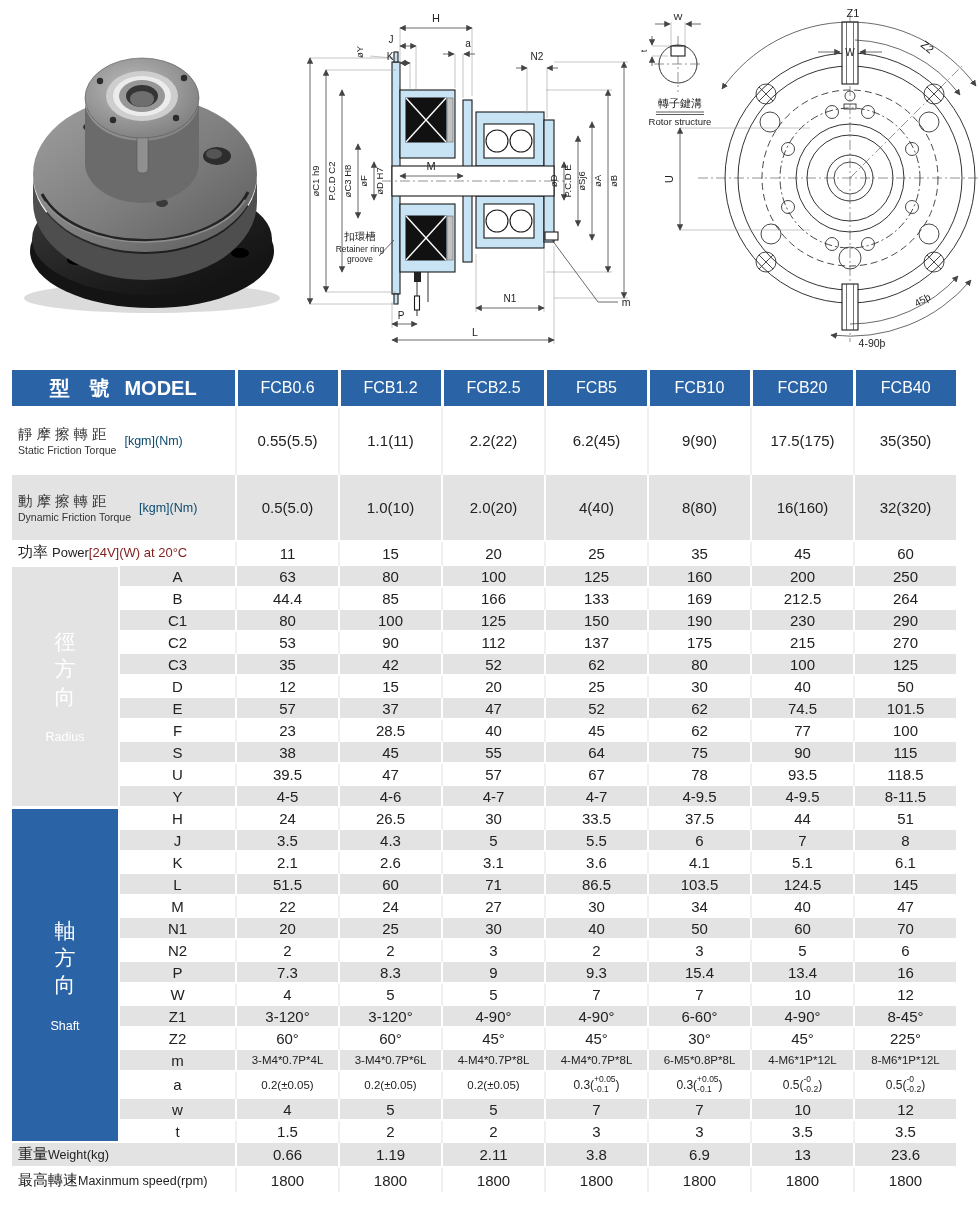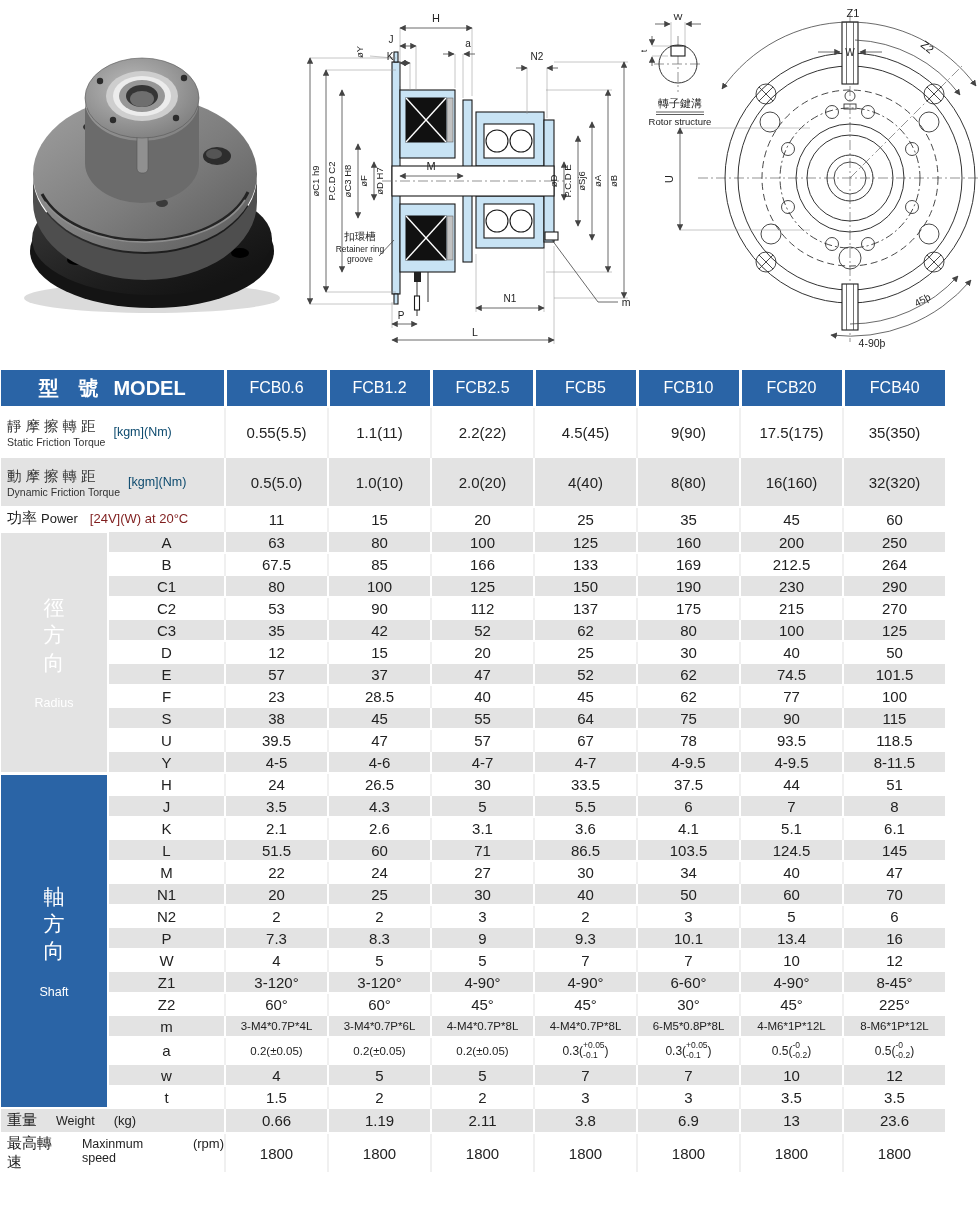--- a/index.html
+++ b/index.html
@@ -14,50 +14,50 @@
   svg.front{width:340px}
   .figures text{text-anchor:middle;fill:#222;font-family:"Liberation Sans",sans-serif}
   .dim{stroke:#444;stroke-width:.8;fill:none}
   .ext{stroke:#999;stroke-width:.55;fill:none}
   .cl{stroke:#666;stroke-width:.7;fill:none;stroke-dasharray:10 3 2 3}
   .blue{fill:var(--dblue);stroke:#1a1a1a;stroke-width:1.1}
   .wht{fill:#fff;stroke:#1a1a1a;stroke-width:1.1}
   .oln{fill:none;stroke:#333;stroke-width:1}
   .hole{fill:none;stroke:#333;stroke-width:.9}
 
-  table.spec{position:absolute;top:368px;left:1px;width:944px;border-collapse:collapse;table-layout:fixed}
+  table.spec{position:absolute;top:368px;left:12px;width:944px;border-collapse:collapse;table-layout:fixed}
   .spec th,.spec td{border-top:2px solid #fff;padding:0;vertical-align:middle}
   thead tr{height:38px}
   th.mh{background:var(--blue);color:#fff;text-align:center;font-size:20px;font-weight:bold}
   .mh-zh{letter-spacing:7px;margin-right:8px}
   th.mcol{background:var(--blue);color:#fff;font-size:16px;font-weight:normal;text-align:center;border-left:3px solid #fff}
   tr.g td{background:var(--stripe)}
   td.val{text-align:center;font-size:15px;color:#222;border-left:2px solid #fff;overflow:hidden;white-space:nowrap}
   tr:not(.g) td.val{border-left:2px solid #f0f0f0}
   td.val.sm{font-size:11.5px}
-  tr.tq{height:50px}
+  tr.tq{height:67px}
   tr.pw{height:24px}
   tr.dim{height:22px}
   tr.ra{height:27px}
   tr.ft{height:25px}
   .plab-box{display:flex;align-items:center;padding-left:6px;gap:8px}
   .plab-zh{font-size:14.5px;letter-spacing:4px;color:#333;white-space:nowrap}
   .plab-en{font-size:10.5px;color:#333;white-space:nowrap}
   .plab-unit{font-size:12.5px;color:#0c4a6e;white-space:nowrap}
-  .pw-box{display:flex;align-items:center;padding-left:6px;gap:12px}
+  .pw-box{display:flex;align-items:center;padding-left:6px;}
   .pw-zh{font-size:15px;color:#222}
   .pw-en{font-size:13px;color:#222}
   .pw-unit{font-size:13px;color:#7f1d1d}
   td.sbar{background:var(--blue);border-top:3px solid #fff;border-right:2px solid #fff}
   .sbar-box{display:flex;flex-direction:column;align-items:center;justify-content:center;color:#fff}
   .sbar-zh{font-size:21px;line-height:1.3}
   .sbar-en{font-size:12.5px;margin-top:20px}
   td.dlab{text-align:center;font-size:15px;color:#222;border-left:2px solid #fff}
   tr:not(.g) td.dlab{border-left:2px solid #f0f0f0}
-  .flab-box{display:flex;align-items:baseline;gap:19px;padding-left:6px}
+  .flab-box{display:flex;align-items:baseline;gap:0;padding-left:6px}
   .flab-zh{font-size:15px;color:#222}
   .flab-en{font-size:12.5px;color:#222}
   .flab-unit{font-size:13px;color:#222}
   .tol{display:inline-flex;align-items:center;font-size:12px;white-space:nowrap}
   .stack{display:inline-flex;flex-direction:column;font-size:8.5px;line-height:1.1;text-align:left}
 </style>
 </head>
 <body>
 
 <div class="page">
@@ -364,21 +364,21 @@
               <div>
                 <div class="plab-zh">靜摩擦轉距</div>
                 <div class="plab-en">Static Friction Torque</div>
               </div>
               <div class="plab-unit">[kgm](Nm)</div>
             </div>
           </td>
           <td class="val">0.55(5.5)</td>
           <td class="val">1.1(11)</td>
           <td class="val">2.2(22)</td>
-          <td class="val">4.5(45)</td>
+          <td class="val">6.2(45)</td>
           <td class="val">9(90)</td>
           <td class="val">17.5(175)</td>
           <td class="val">35(350)</td>
         </tr>
         <tr class="tq g">
           <td class="plab" colspan="2">
             <div class="plab-box">
               <div>
                 <div class="plab-zh">動摩擦轉距</div>
                 <div class="plab-en">Dynamic Friction Torque</div>
@@ -422,21 +422,21 @@
           <td class="val">63</td>
           <td class="val">80</td>
           <td class="val">100</td>
           <td class="val">125</td>
           <td class="val">160</td>
           <td class="val">200</td>
           <td class="val">250</td>
         </tr>
         <tr class="dim">
           <td class="dlab">B</td>
-          <td class="val">67.5</td>
+          <td class="val">44.4</td>
           <td class="val">85</td>
           <td class="val">166</td>
           <td class="val">133</td>
           <td class="val">169</td>
           <td class="val">212.5</td>
           <td class="val">264</td>
         </tr>
         <tr class="dim g">
           <td class="dlab">C1</td>
           <td class="val">80</td>
@@ -604,21 +604,21 @@
           <td class="val">3</td>
           <td class="val">5</td>
           <td class="val">6</td>
         </tr>
         <tr class="dim g">
           <td class="dlab">P</td>
           <td class="val">7.3</td>
           <td class="val">8.3</td>
           <td class="val">9</td>
           <td class="val">9.3</td>
-          <td class="val">10.1</td>
+          <td class="val">15.4</td>
           <td class="val">13.4</td>
           <td class="val">16</td>
         </tr>
         <tr class="dim">
           <td class="dlab">W</td>
           <td class="val">4</td>
           <td class="val">5</td>
           <td class="val">5</td>
           <td class="val">7</td>
           <td class="val">7</td>

